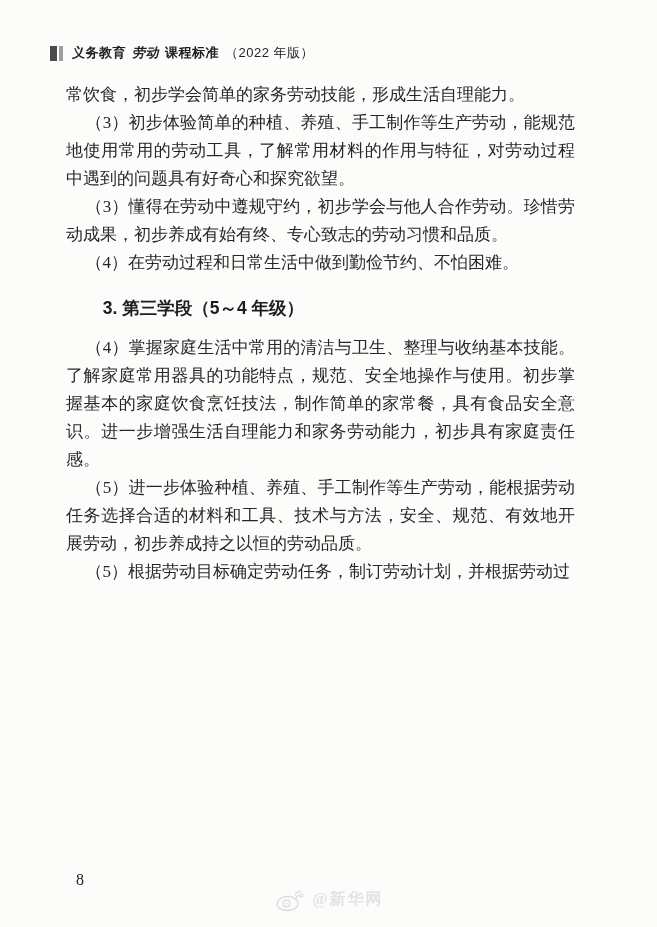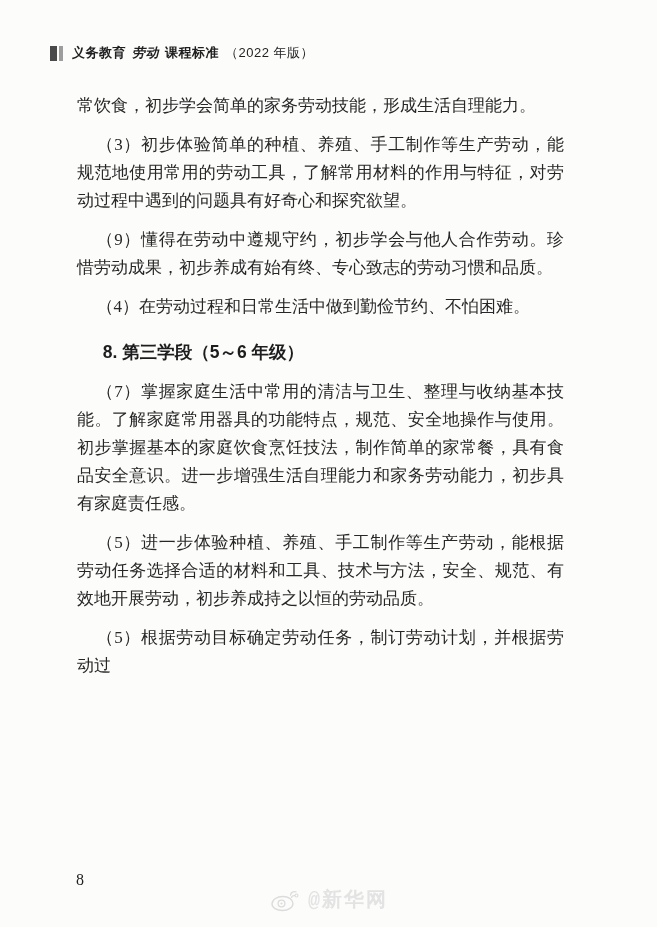--- a/index.html
+++ b/index.html
@@ -56,21 +56,21 @@
     top: 81px;
     left: 66px;
     width: 509px;
     font-size: 17px;
     line-height: 28px;
     color: #272727;
     text-align: justify;
     text-justify: inter-ideograph;
   }
   .content p {
-    margin: 11px;
+    margin: 0;
     text-indent: 1.15em;
   }
   .content p.no-indent { text-indent: 0; }
   .section-heading {
     font-family: "Liberation Sans", "DejaVu Sans", sans-serif;
     font-size: 17.5px;
     font-weight: bold;
     color: #1d1d1d;
     line-height: 28px;
     margin: 17px 0 12px 0;
@@ -92,22 +92,22 @@
     top: 886px;
     left: 0;
     width: 100%;
     display: flex;
     justify-content: center;
     align-items: center;
     gap: 7px;
     pointer-events: none;
   }
   .watermark-text {
-    font-family: Liberation Mono, monospace;
-    font-size: 20px;
+    font-family: Liberation Serif, serif;
+    font-size: 16px;
     font-weight: bold;
     letter-spacing: 2px;
     color: #e3e3e3;
   }
   .watermark-icon { display: block; }
 </style>
 </head>
 <body>
 
 <div class="page">
@@ -118,26 +118,26 @@
       <div class="header-bar-light"></div>
     </div>
     <div class="header-title">
       <span class="ht-part">义务教育</span><span class="ht-part ht-subject">劳动</span><span class="ht-part">课程标准</span><span class="ht-part ht-edition">（2022 年版）</span>
     </div>
   </div>
 
   <div class="content">
     <p class="no-indent">常饮食，初步学会简单的家务劳动技能，形成生活自理能力。</p>
     <p>（3）初步体验简单的种植、养殖、手工制作等生产劳动，能规范地使用常用的劳动工具，了解常用材料的作用与特征，对劳动过程中遇到的问题具有好奇心和探究欲望。</p>
-    <p>（9）懂得在劳动中遵规守约，初步学会与他人合作劳动。珍惜劳动成果，初步养成有始有终、专心致志的劳动习惯和品质。</p>
+    <p>（3）懂得在劳动中遵规守约，初步学会与他人合作劳动。珍惜劳动成果，初步养成有始有终、专心致志的劳动习惯和品质。</p>
     <p>（4）在劳动过程和日常生活中做到勤俭节约、不怕困难。</p>
 
-    <h3 class="section-heading">8. 第三学段（5～6 年级）</h3>
+    <h3 class="section-heading">3. 第三学段（5～4 年级）</h3>
 
-    <p>（7）掌握家庭生活中常用的清洁与卫生、整理与收纳基本技能。了解家庭常用器具的功能特点，规范、安全地操作与使用。初步掌握基本的家庭饮食烹饪技法，制作简单的家常餐，具有食品安全意识。进一步增强生活自理能力和家务劳动能力，初步具有家庭责任感。</p>
+    <p>（4）掌握家庭生活中常用的清洁与卫生、整理与收纳基本技能。了解家庭常用器具的功能特点，规范、安全地操作与使用。初步掌握基本的家庭饮食烹饪技法，制作简单的家常餐，具有食品安全意识。进一步增强生活自理能力和家务劳动能力，初步具有家庭责任感。</p>
     <p>（5）进一步体验种植、养殖、手工制作等生产劳动，能根据劳动任务选择合适的材料和工具、技术与方法，安全、规范、有效地开展劳动，初步养成持之以恒的劳动品质。</p>
     <p>（5）根据劳动目标确定劳动任务，制订劳动计划，并根据劳动过</p>
   </div>
 
   <div class="page-number">8</div>
 
   <div class="watermark">
     <svg class="watermark-icon" width="32" height="27" viewBox="0 0 32 27" fill="none" xmlns="http://www.w3.org/2000/svg">
 
       <path d="M14 10.5 C7.5 10.5 3 14 3 18 C3 21.5 7.5 24.5 13.5 24.5 C19.5 24.5 24 21.3 24 17.5 C24 14 19.8 10.5 14 10.5 Z" stroke="#dcdcdc" stroke-width="1.4"></path>

